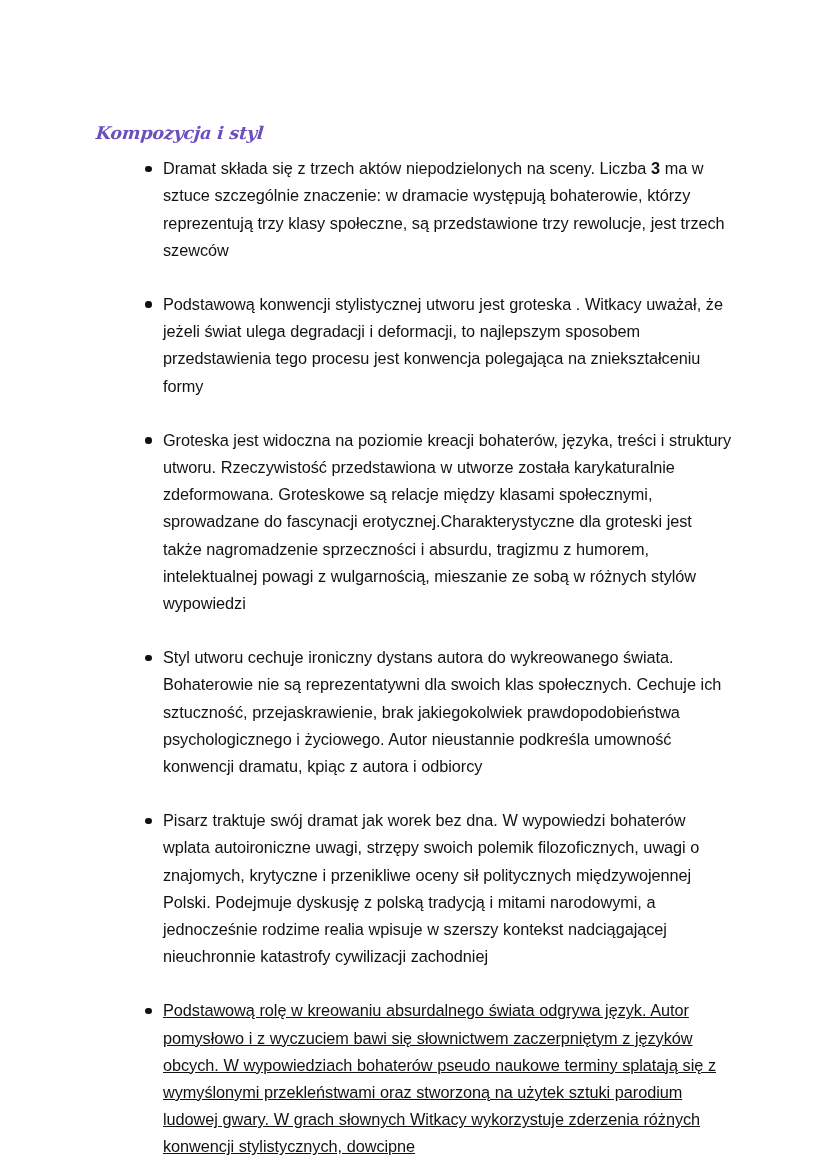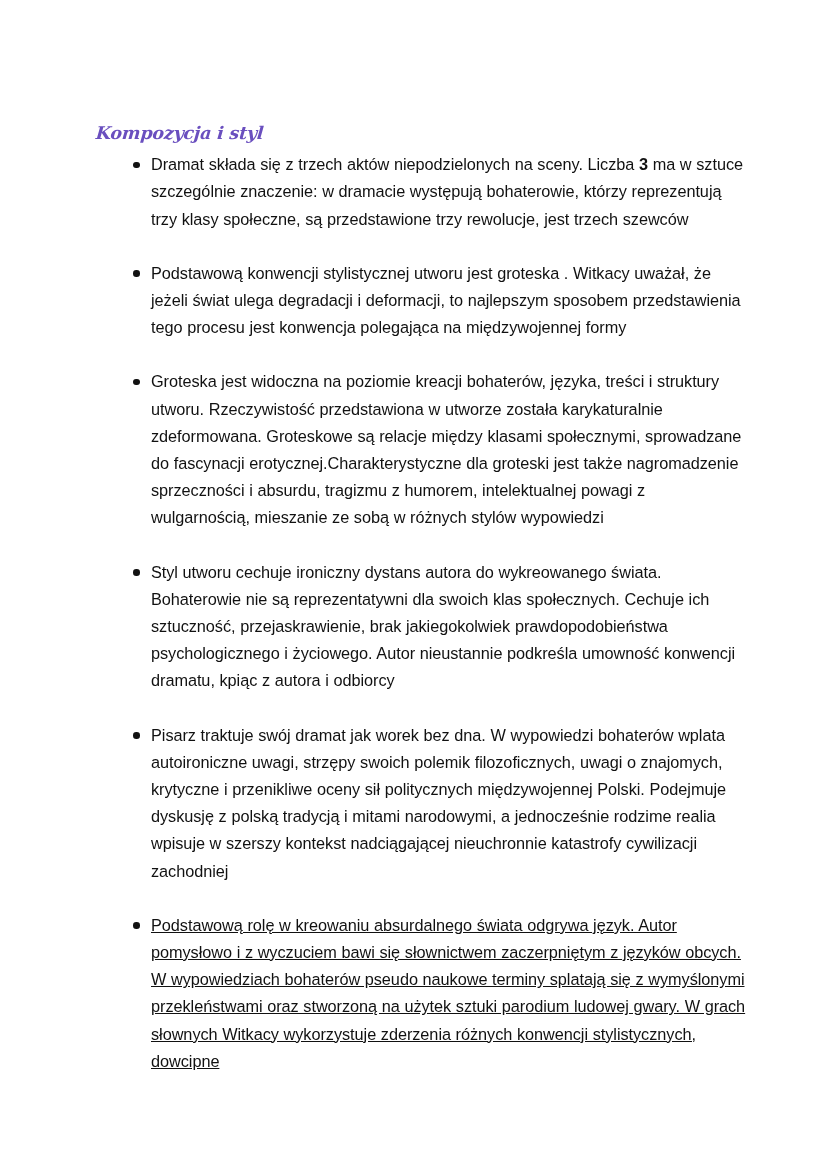--- a/index.html
+++ b/index.html
@@ -35,21 +35,21 @@
     letter-spacing: -0.2px;
     margin: 0 0 8px 0;
     padding: 0;
     transform: skewX(-5deg);
     transform-origin: left center;
     white-space: nowrap;
   }
 
   .bullet-list {
     list-style: none;
-    margin: 0;
+    margin: 12px;
     padding: 0;
   }
 
   .bullet-item {
     position: relative;
     padding-left: 55px;
     margin-bottom: 27px;
     font-family: "Liberation Sans", "DejaVu Sans", sans-serif;
     font-size: 16.3px;
     line-height: 27.2px;
@@ -91,21 +91,21 @@
 
     <ul class="bullet-list">
 
       <li class="bullet-item">
         <span class="bullet-marker"></span>
         <span class="bullet-text"><span>Dramat składa się z trzech aktów niepodzielonych na sceny. Liczba </span><span class="bold-num">3</span><span> ma w sztuce szczególnie znaczenie: w dramacie występują bohaterowie, którzy reprezentują trzy klasy społeczne, są przedstawione trzy rewolucje, jest trzech szewców</span></span>
       </li>
 
       <li class="bullet-item">
         <span class="bullet-marker"></span>
-        <span class="bullet-text">Podstawową konwencji stylistycznej utworu jest groteska . Witkacy uważał, że jeżeli świat ulega degradacji i deformacji, to najlepszym sposobem przedstawienia tego procesu jest konwencja polegająca na międzywojennej formy</span>
+        <span class="bullet-text">Podstawową konwencji stylistycznej utworu jest groteska . Witkacy uważał, że jeżeli świat ulega degradacji i deformacji, to najlepszym sposobem przedstawienia tego procesu jest konwencja polegająca na zniekształceniu formy</span>
       </li>
 
       <li class="bullet-item">
         <span class="bullet-marker"></span>
         <span class="bullet-text">Groteska jest widoczna na poziomie kreacji bohaterów, języka, treści i struktury utworu. Rzeczywistość przedstawiona w utworze została karykaturalnie zdeformowana. Groteskowe są relacje między klasami społecznymi, sprowadzane do fascynacji erotycznej.Charakterystyczne dla groteski jest także nagromadzenie sprzeczności i absurdu, tragizmu z humorem, intelektualnej powagi z wulgarnością, mieszanie ze sobą w różnych stylów wypowiedzi</span>
       </li>
 
       <li class="bullet-item">
         <span class="bullet-marker"></span>
         <span class="bullet-text">Styl utworu cechuje ironiczny dystans autora do wykreowanego świata. Bohaterowie nie są reprezentatywni dla swoich klas społecznych. Cechuje ich sztuczność, przejaskrawienie, brak jakiegokolwiek prawdopodobieństwa psychologicznego i życiowego. Autor nieustannie podkreśla umowność konwencji dramatu, kpiąc z autora i odbiorcy</span>

